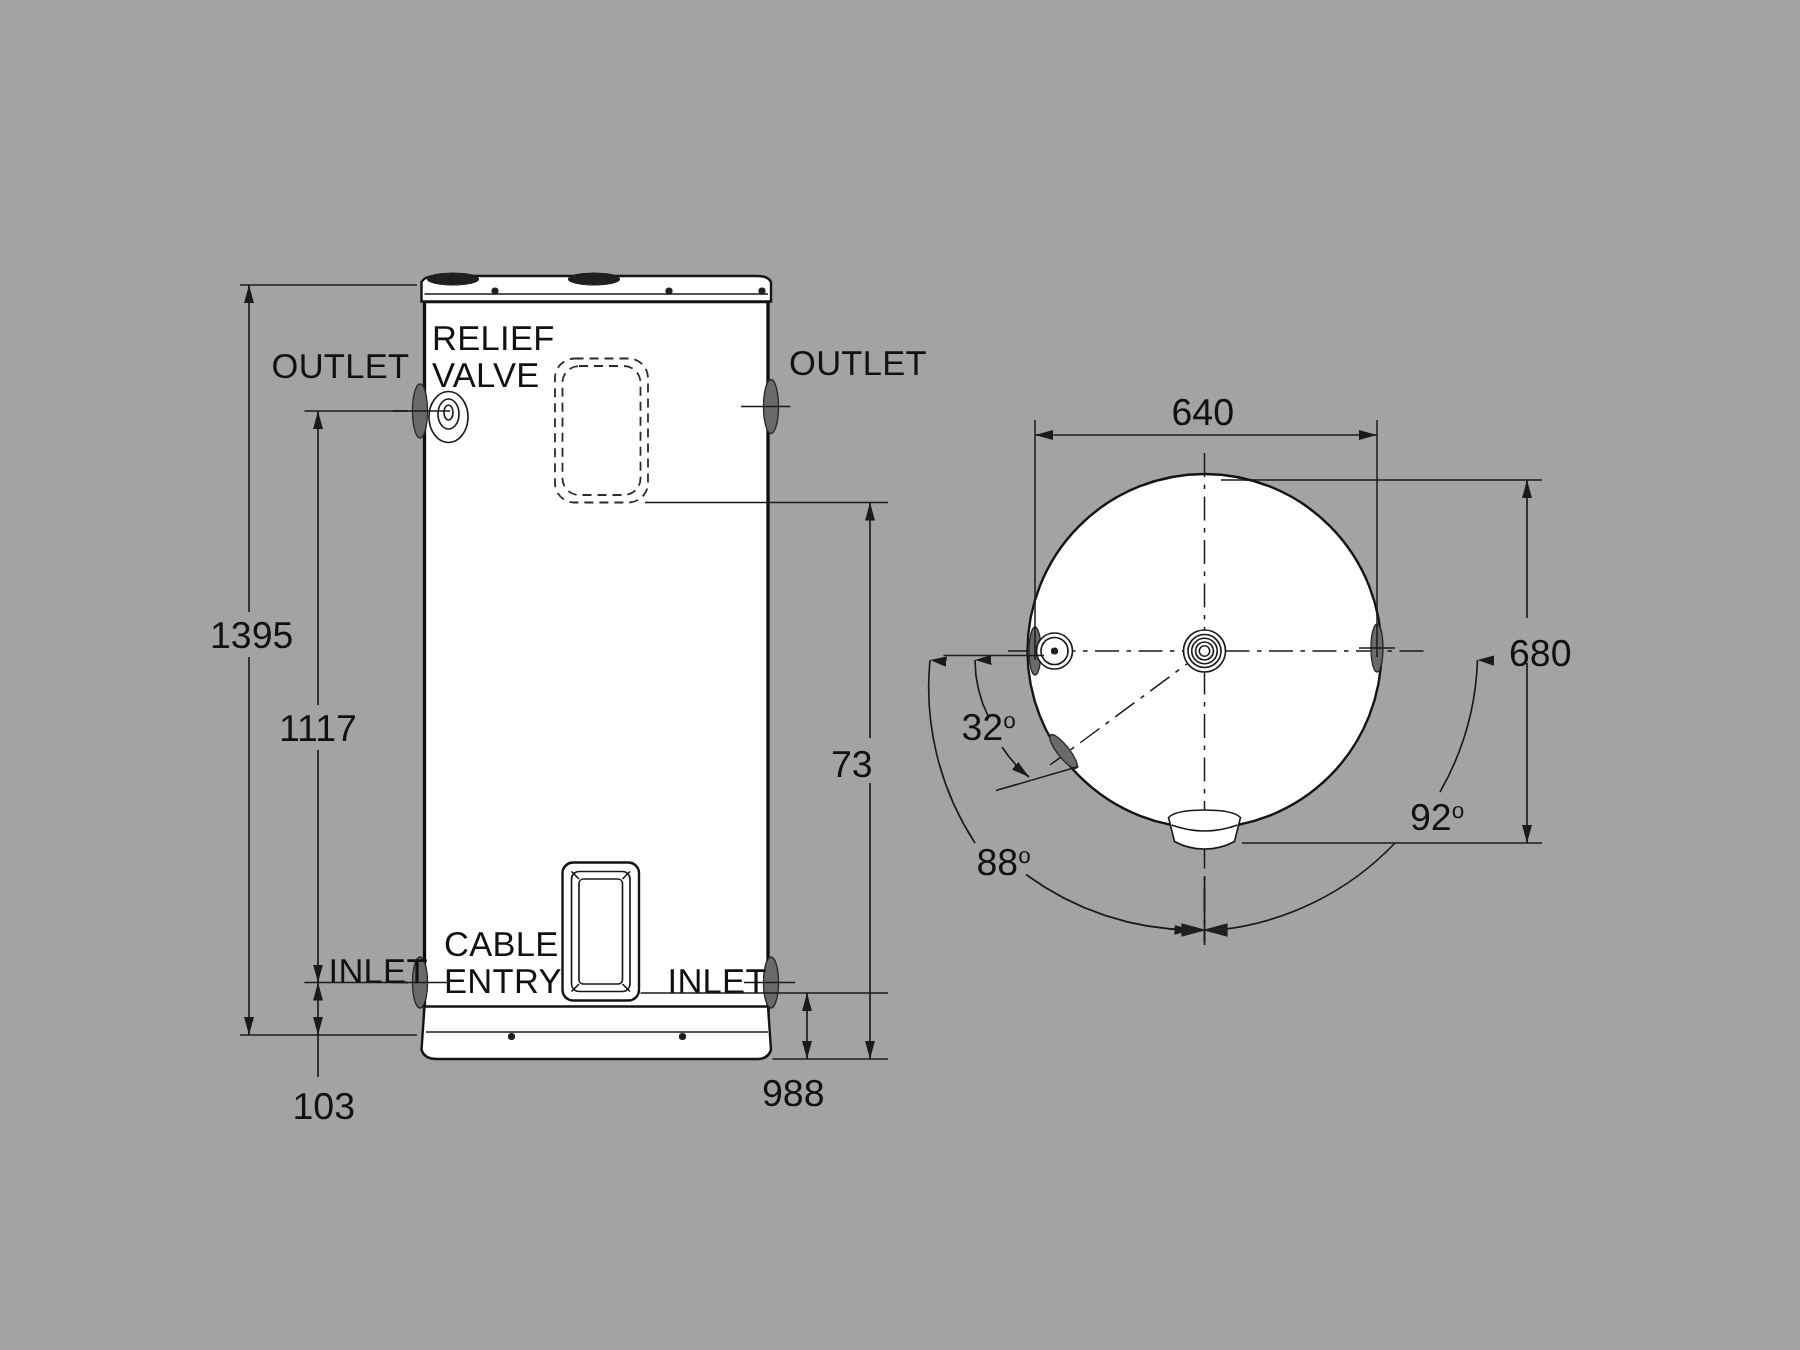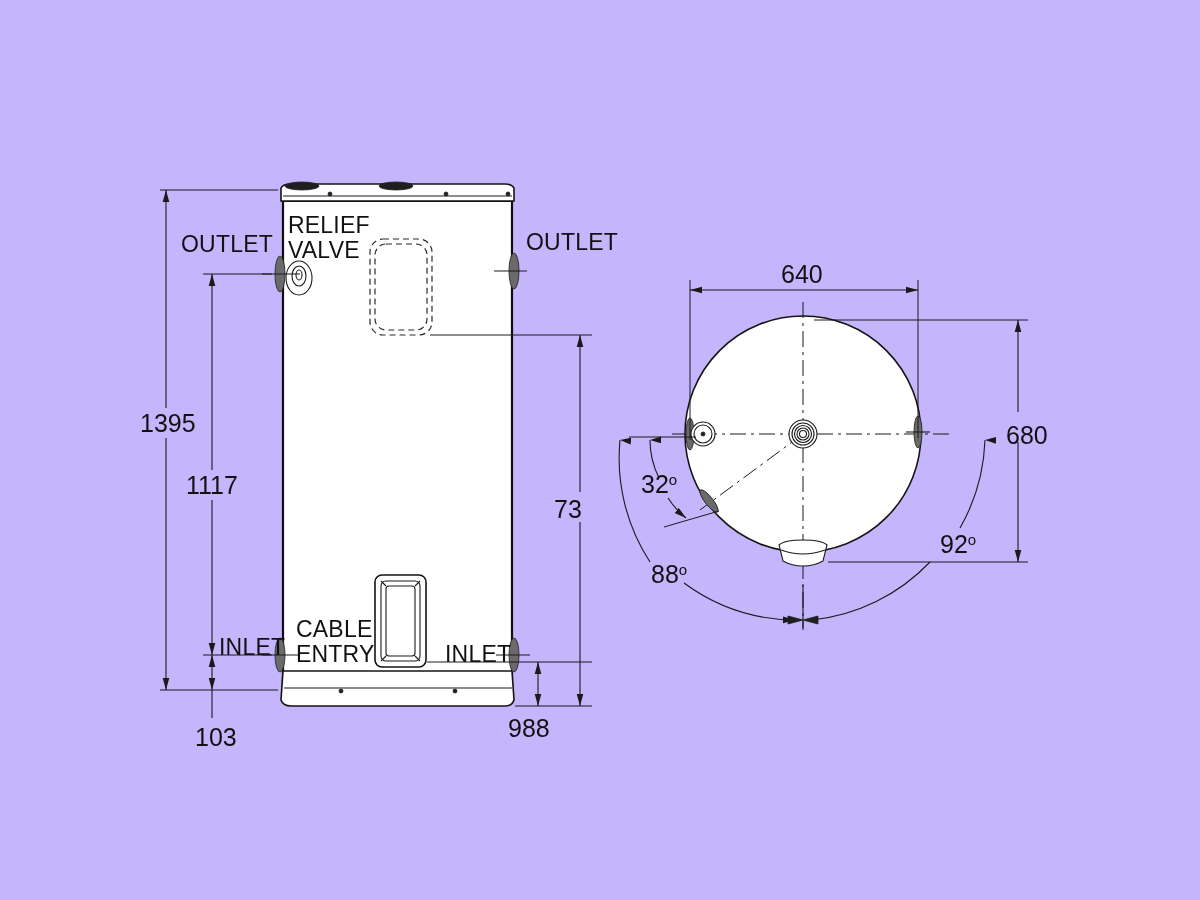--- a/index.html
+++ b/index.html
@@ -11,21 +11,21 @@
   body {
     width: 1200px;
     height: 900px;
     overflow: hidden;
     font-family: "Liberation Sans", sans-serif;
   }
   #drawing-root {
     position: relative;
     width: 1200px;
     height: 900px;
-    background: #c4b5fd;
+    background: #a3a3a3;
   }
   svg.cad {
     display: block;
     width: 1200px;
     height: 900px;
   }
   
   .ln-thin   { stroke: #1a1a1a; stroke-width: 1.1; fill: none; }
   .ln-med    { stroke: #141414; stroke-width: 1.6; fill: none; }
   .ln-thick  { stroke: #0d0d0d; stroke-width: 2.2; fill: none; }

